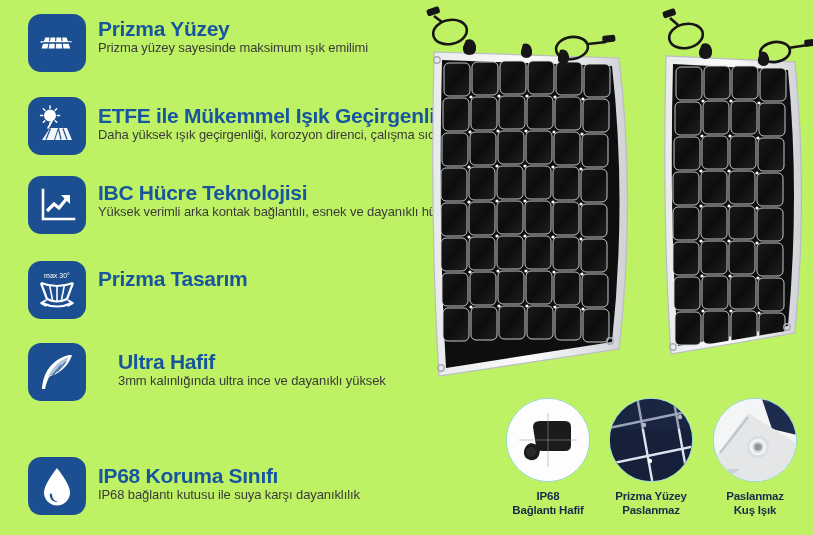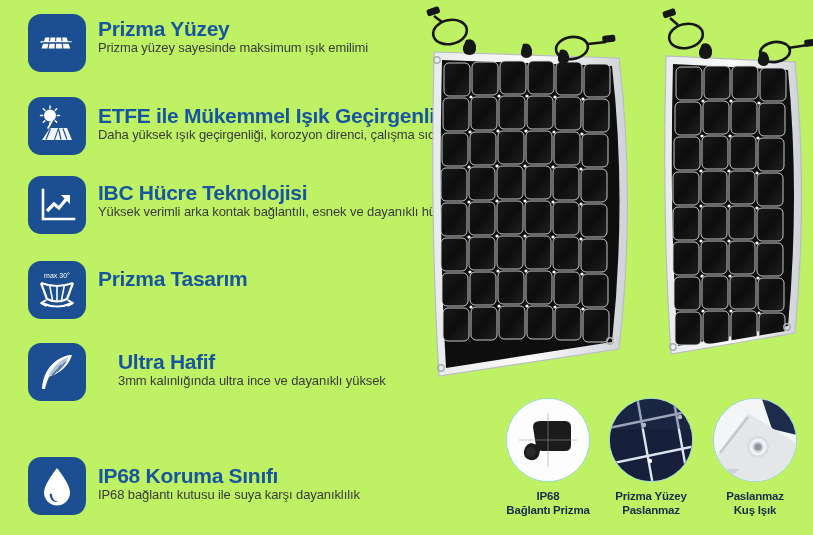--- a/index.html
+++ b/index.html
@@ -467,21 +467,21 @@
             <circle cx="24" cy="53" r="5" fill="#2a2a2a"></circle>
           </g>
           <g stroke="#9aa0a6" stroke-width="0.7" opacity="0.8">
             <line x1="41" y1="14" x2="41" y2="68"></line>
             <line x1="12" y1="41" x2="70" y2="41"></line>
           </g>
         </svg>
       </div>
       <div class="b-cap">
         <div>IP68</div>
-        <div>Bağlantı Prizma</div>
+        <div>Bağlantı Hafif</div>
       </div>
     </div>
 
     <div class="badge b1">
       <div class="b-circle">
         <svg viewBox="0 0 82 82">
           <rect x="0" y="0" width="82" height="82" fill="#10182c"></rect>
           <g fill="#16203a">
             <rect x="-10" y="-10" width="110" height="110"></rect>
           </g>

